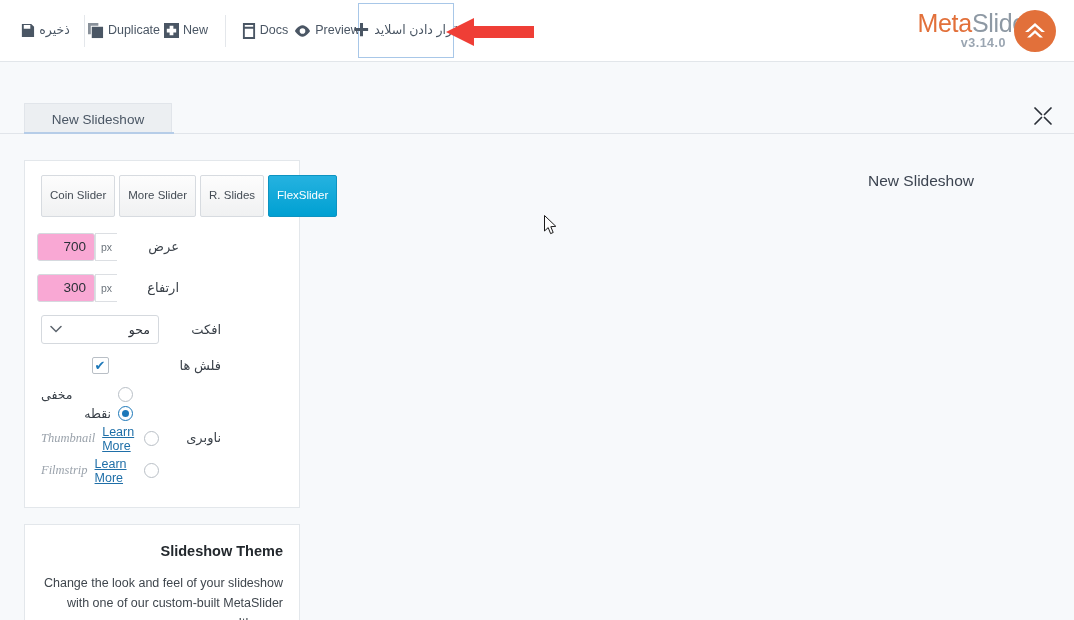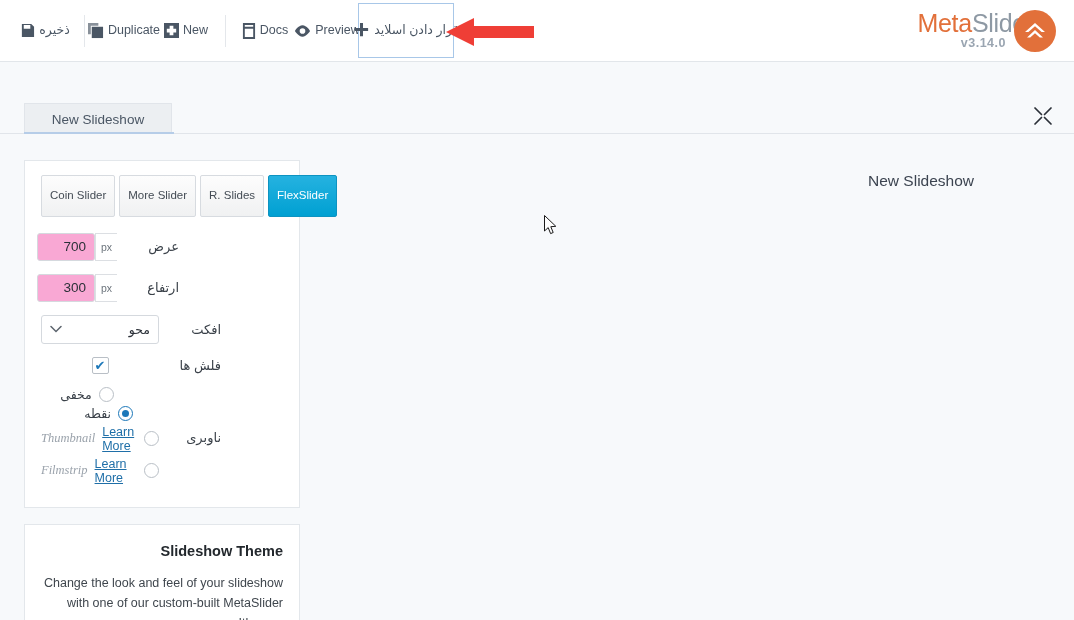--- a/index.html
+++ b/index.html
@@ -441,21 +441,21 @@
           <div class="cbox">
             <span class="tick">✔</span>
           </div>
         </div>
       </div>
 
       <div class="nav-block">
         <div class="flabel">ناوبری</div>
         <div class="radios" style="width:118px;">
 
-          <div class="rrow" style="justify-content:center; padding-right:26px;">
+          <div class="rrow" style="justify-content:space-between; padding-right:26px;">
             <div class="radio"></div>
             <span class="rlabel">مخفی</span>
           </div>
 
           <div class="rrow" style="justify-content:flex-start; padding-right:26px;">
             <div class="radio on"></div>
             <span class="rlabel">نقطه</span>
           </div>
 
           <div class="rrow">

